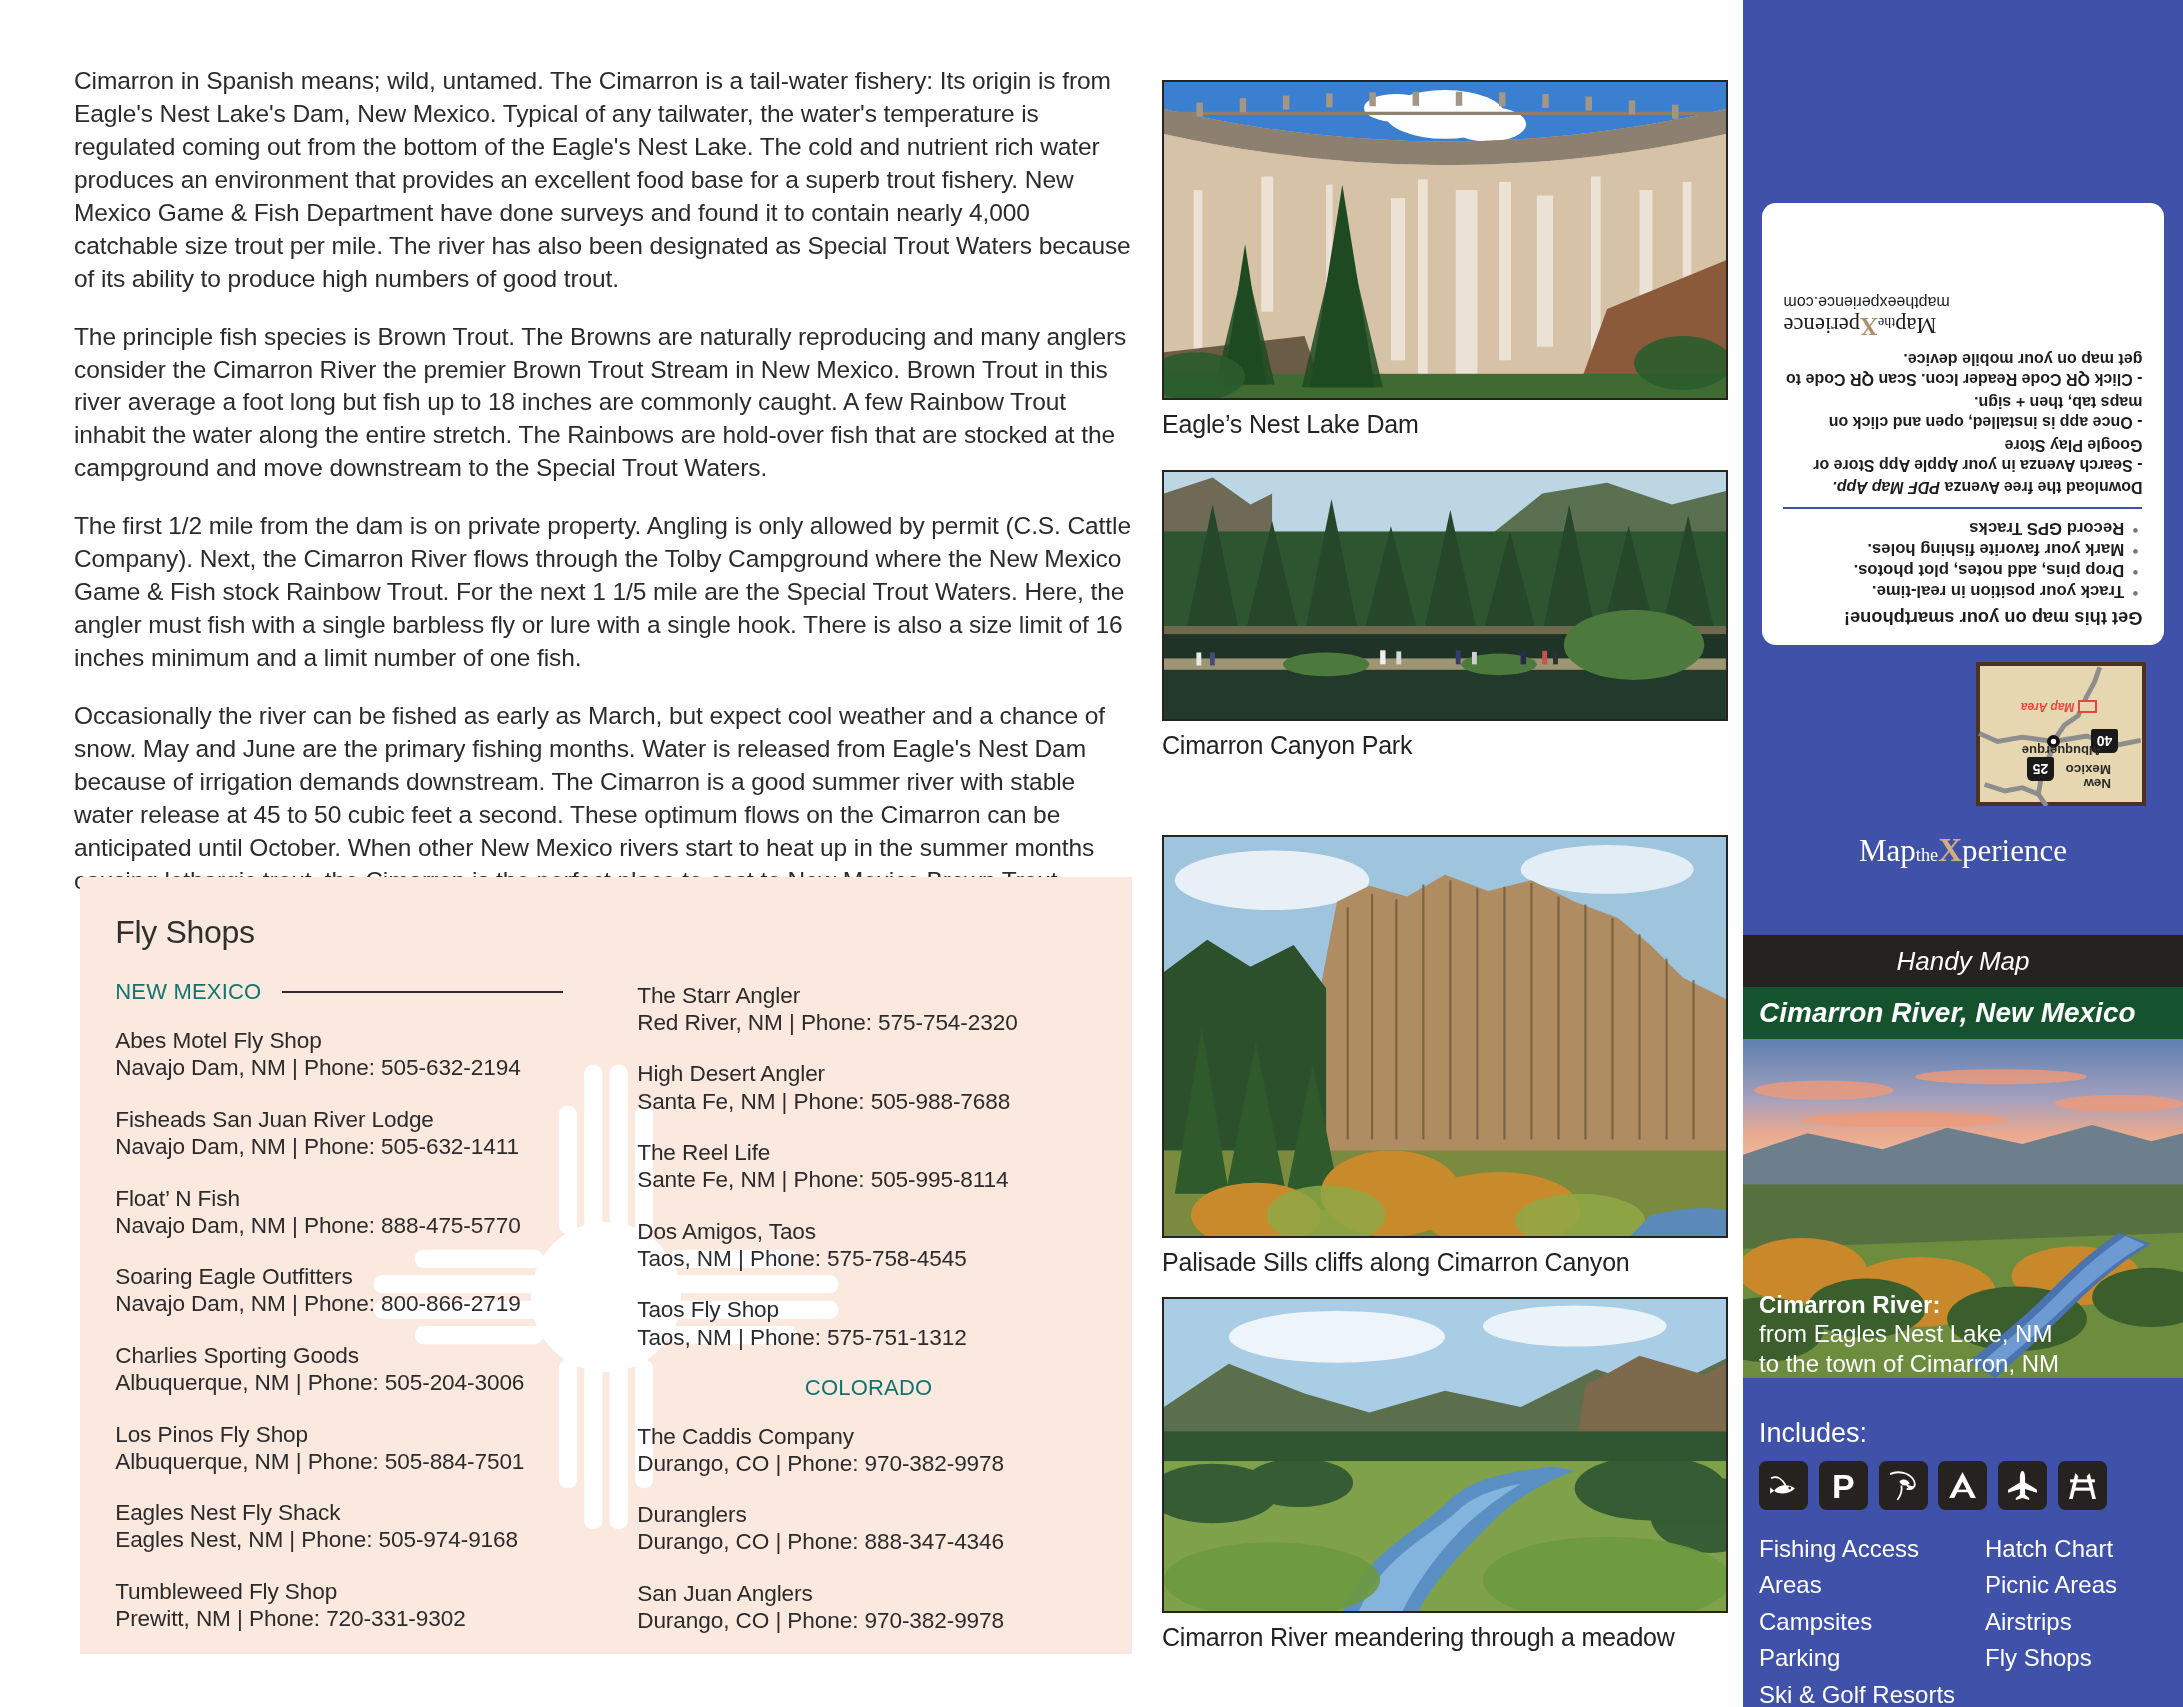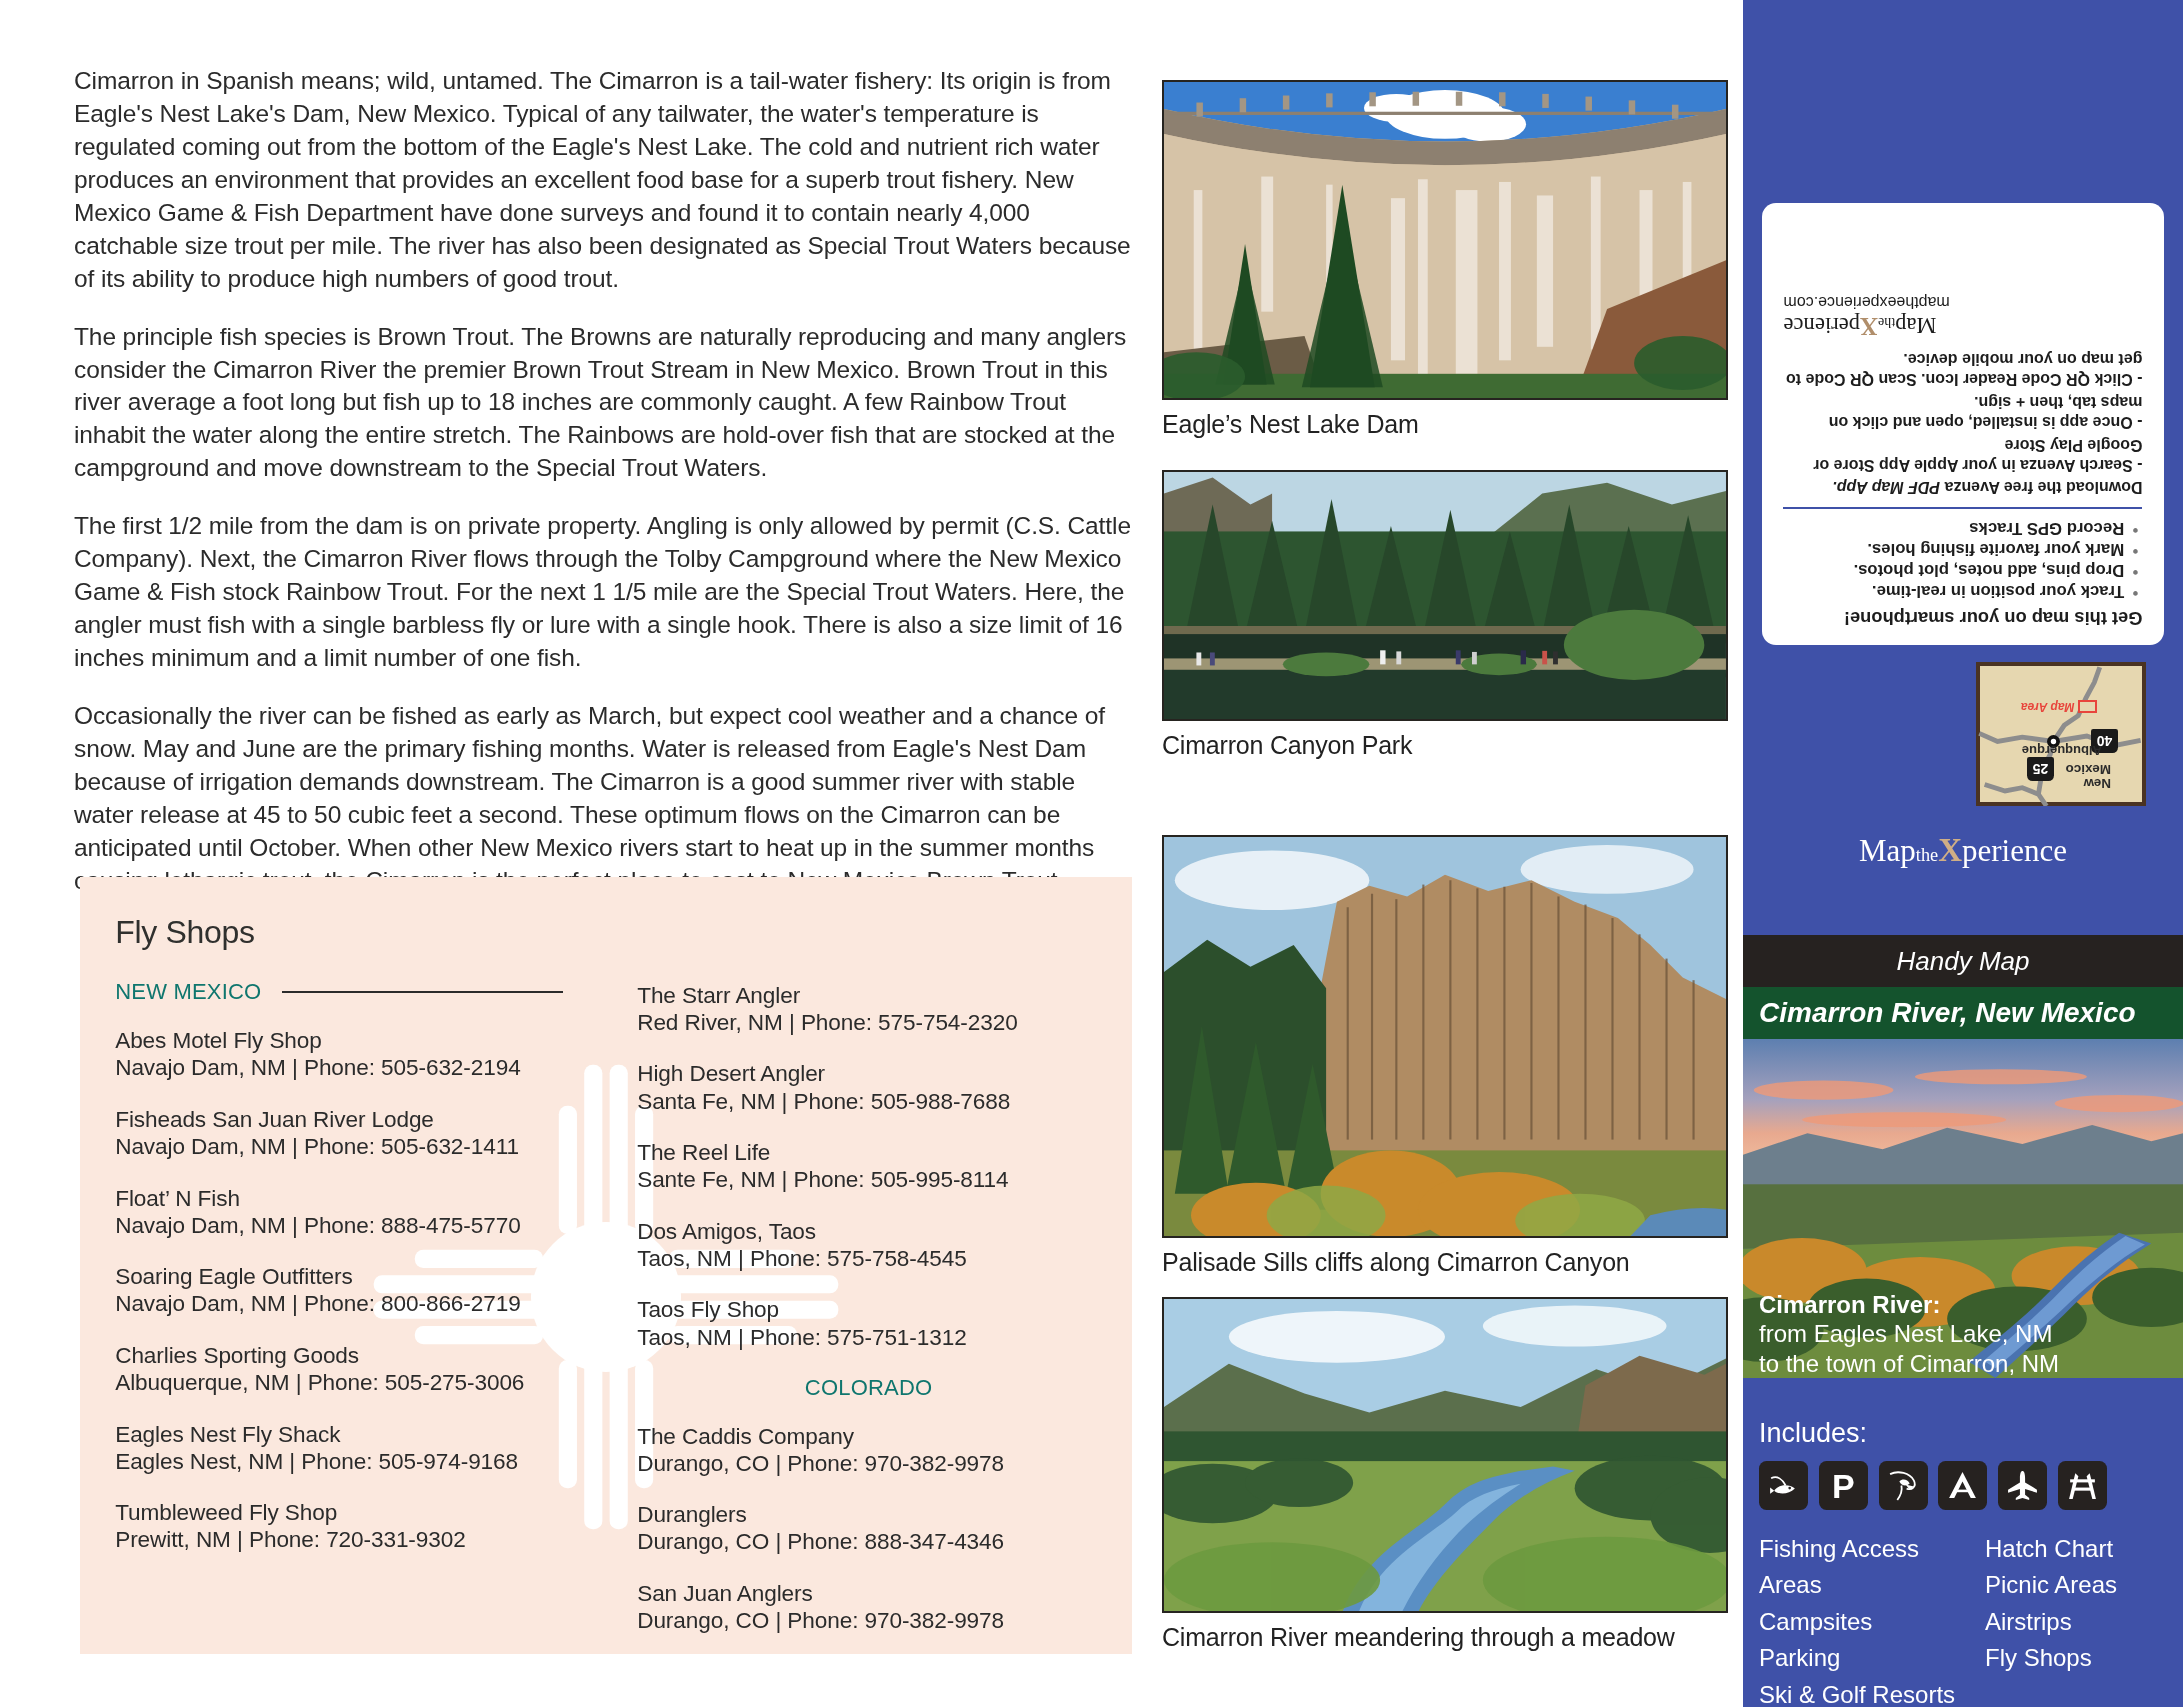--- a/index.html
+++ b/index.html
@@ -261,21 +261,25 @@
           <div class="shop">
             <div class="shop-name">Float’ N Fish</div>
             <div class="shop-loc">Navajo Dam, NM | Phone: 888-475-5770</div>
           </div>
           <div class="shop">
             <div class="shop-name">Soaring Eagle Outfitters</div>
             <div class="shop-loc">Navajo Dam, NM | Phone: 800-866-2719</div>
           </div>
           <div class="shop">
             <div class="shop-name">Charlies Sporting Goods</div>
-            <div class="shop-loc">Albuquerque, NM | Phone: 505-275-3006</div>
+            <div class="shop-loc">Albuquerque, NM | Phone: 505-204-3006</div>
+          </div>
+          <div class="shop">
+            <div class="shop-name">Los Pinos Fly Shop</div>
+            <div class="shop-loc">Albuquerque, NM | Phone: 505-884-7501</div>
           </div>
           <div class="shop">
             <div class="shop-name">Eagles Nest Fly Shack</div>
             <div class="shop-loc">Eagles Nest, NM | Phone: 505-974-9168</div>
           </div>
           <div class="shop">
             <div class="shop-name">Tumbleweed Fly Shop</div>
             <div class="shop-loc">Prewitt, NM | Phone: 720-331-9302</div>
           </div>
         </div>

